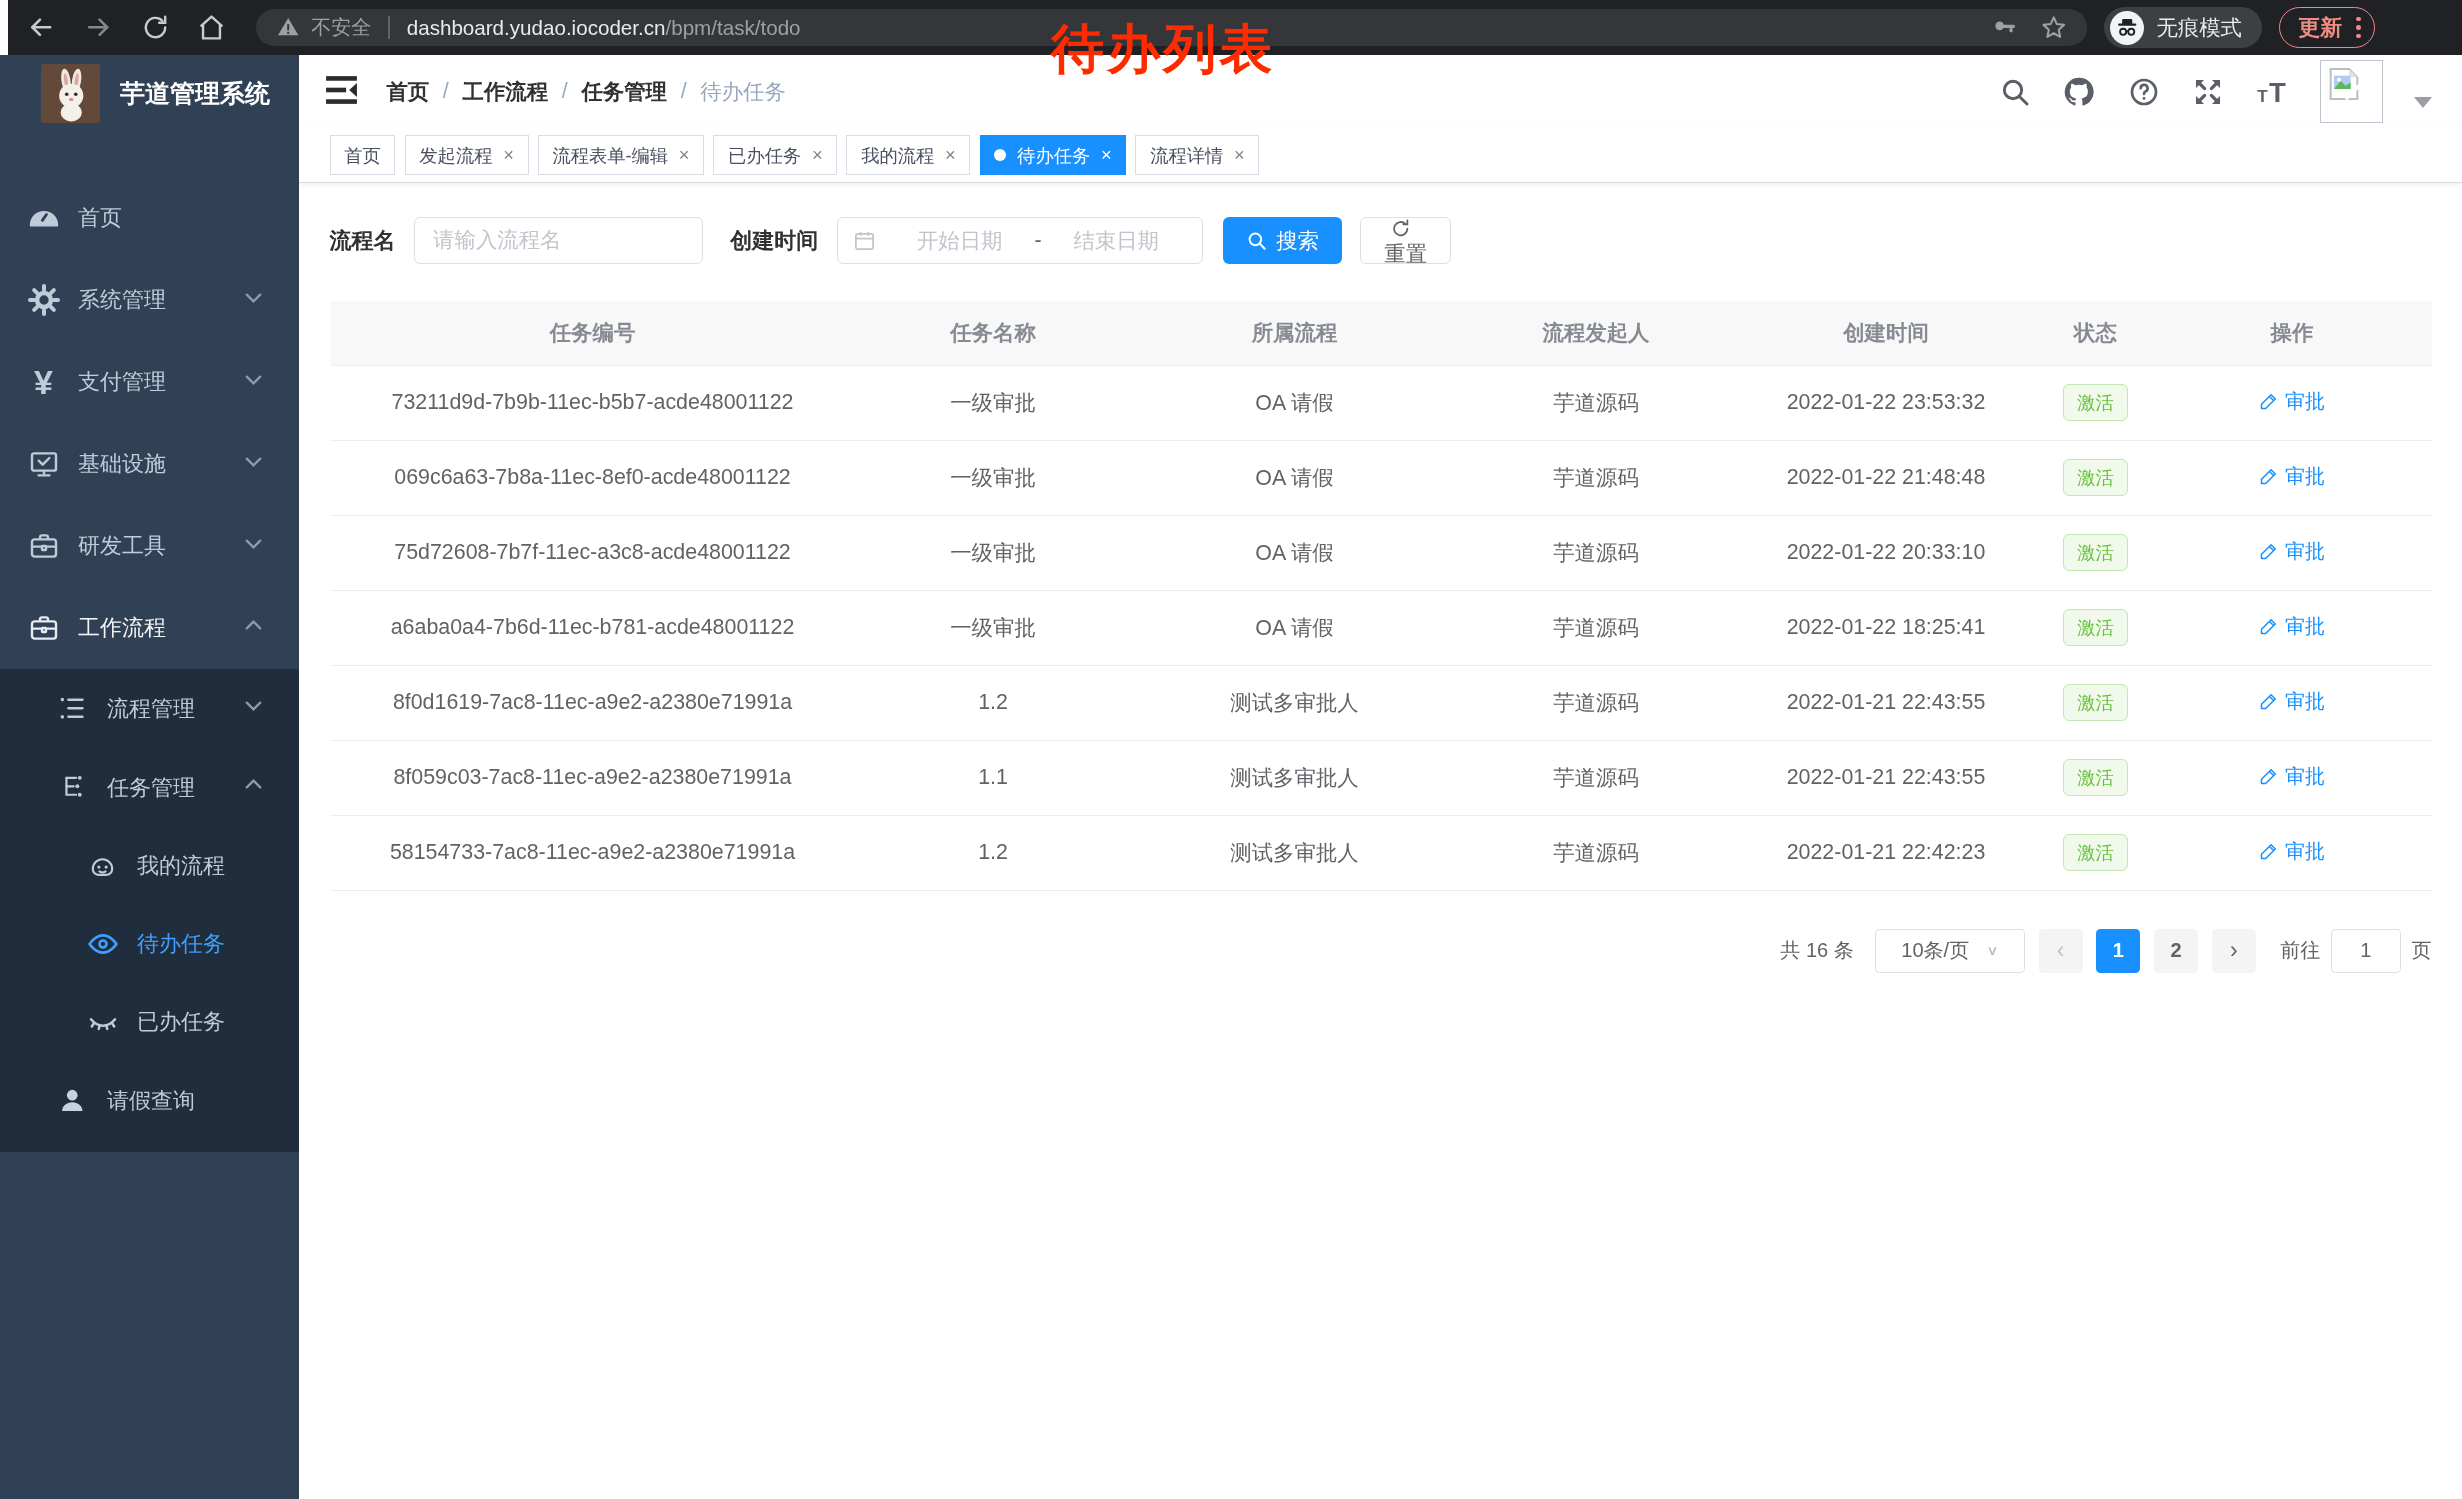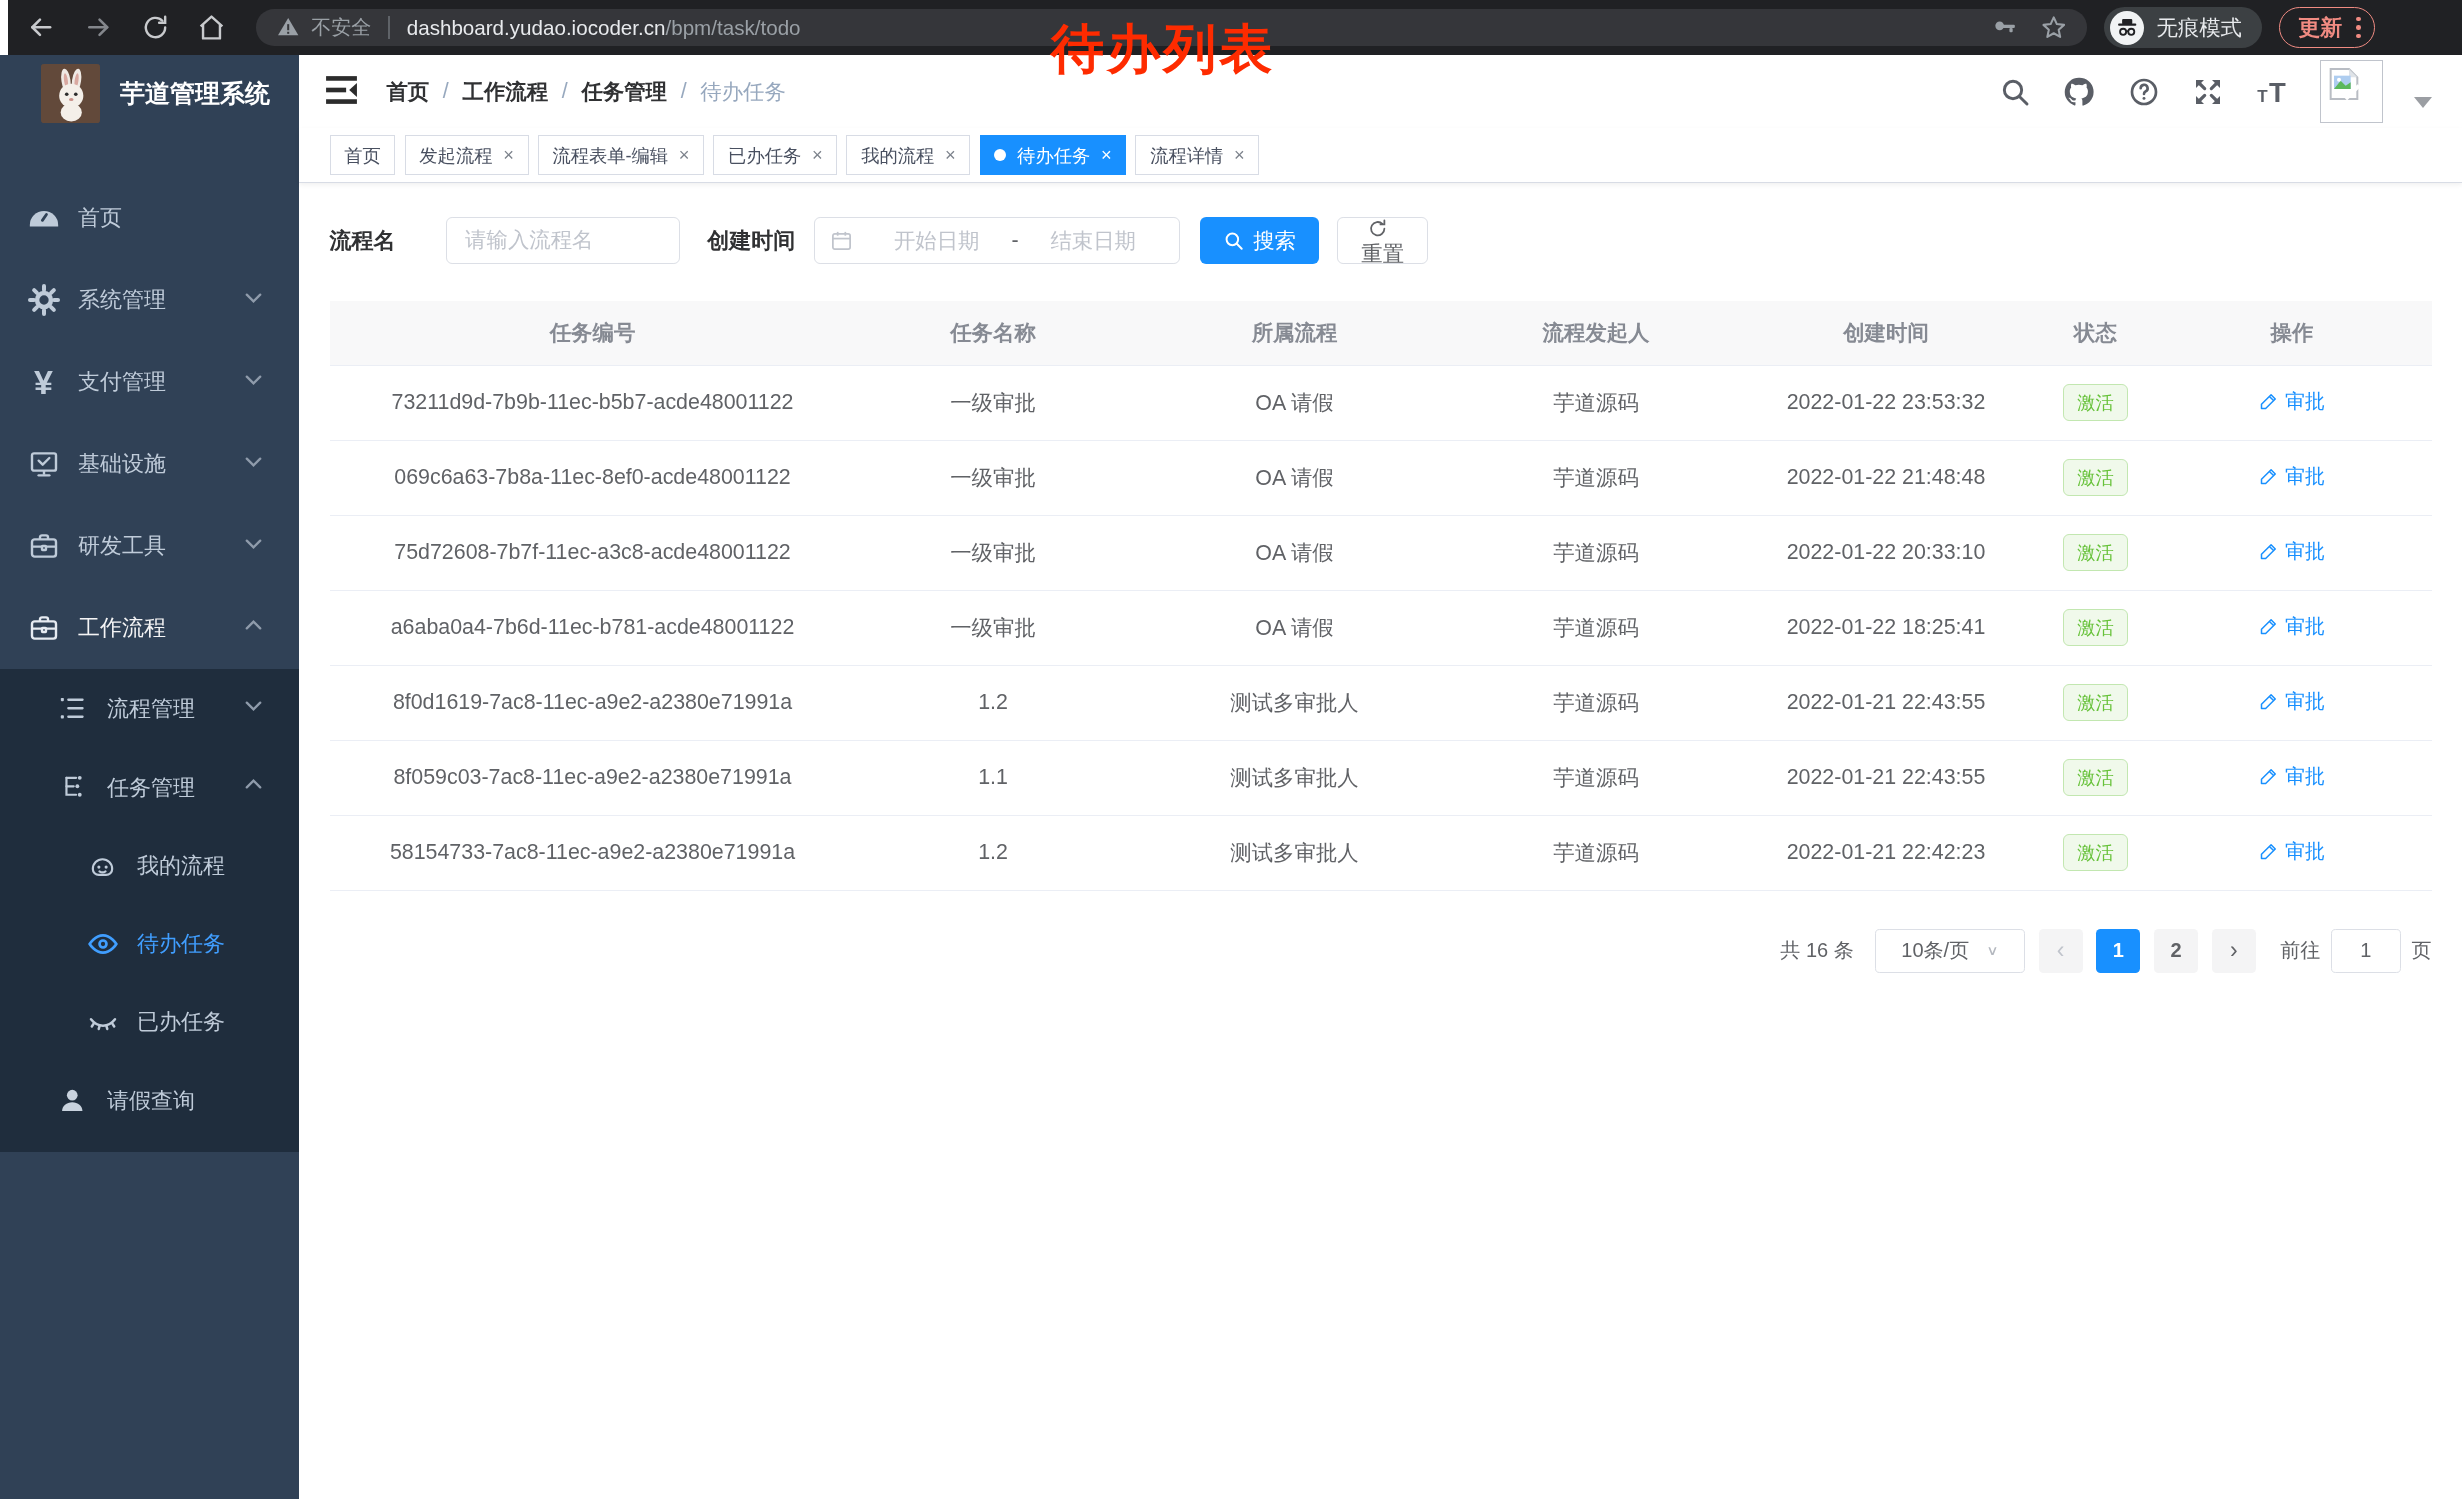--- a/index.html
+++ b/index.html
@@ -60,21 +60,21 @@
   .tag .x { margin-left:10.7px; font-size:18.3px; color:#7d838c; }
   .tag.active { background:#1890ff; border-color:#1890ff; color:#fff; }
   .tag.active .x { color:#fff; }
   .tag .dot { width:12.2px; height:12.2px; border-radius:50%; background:#fff; margin-right:10.7px; }
 
   
   .content { padding:0 30.5px; }
   .filters { margin-top:34px; display:flex; align-items:center; }
   .f-label { font-size:22px; font-weight:700; color:#303133; margin-right:18.3px; white-space:nowrap; }
   .f-label.second { margin-left:27.5px; }
-  .txt-input { width:234px; height:47px; border:1.5px solid #dcdfe6; border-radius:6.1px; font-size:21.4px; color:#0f172a; padding:0 18.3px; outline:none;margin-left:32px; }
+  .txt-input { width:289px; height:47px; border:1.5px solid #dcdfe6; border-radius:6.1px; font-size:21.4px; color:#0f172a; padding:0 18.3px; outline:none; }
   .txt-input::placeholder { color:#c0c4cc; }
   .range { width:366px; height:47px; border:1.5px solid #dcdfe6; border-radius:6.1px; display:flex; align-items:center; padding:0 15.3px; color:#c0c4cc; font-size:21.4px; }
   .range .cal { color:#c0c4cc; margin-right:13.7px; display:flex; }
   .range .ph { flex:1; text-align:center; }
   .range .dash { color:#606266; margin:0 4.6px; }
   .btn { height:47px; border-radius:6.1px; display:flex; align-items:center; padding:0 23px; font-size:21.4px; cursor:pointer; white-space:nowrap; }
   .btn-primary { background:#1890ff; color:#fff; margin-left:20px; }
   .btn-plain { background:#fff; color:#606266; border:1.5px solid #dcdfe6; margin-left:18.3px;flex-direction:column; }
   .btn .bic { margin-right:9.2px; display:flex; }
 

